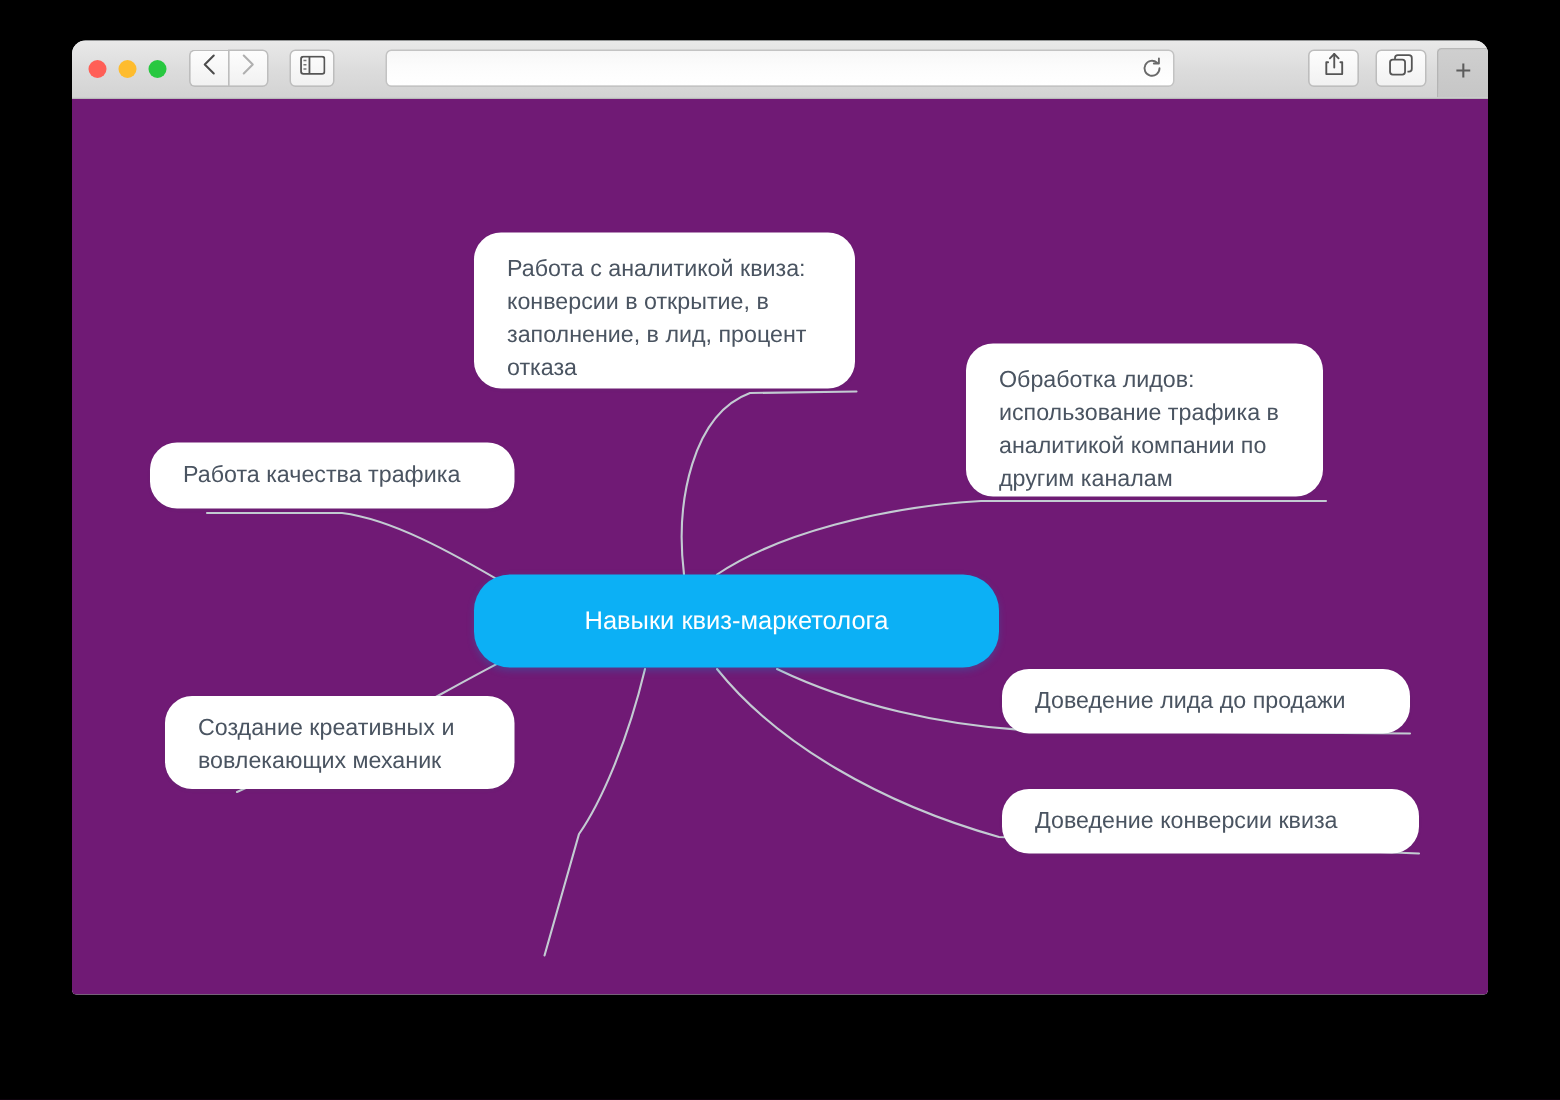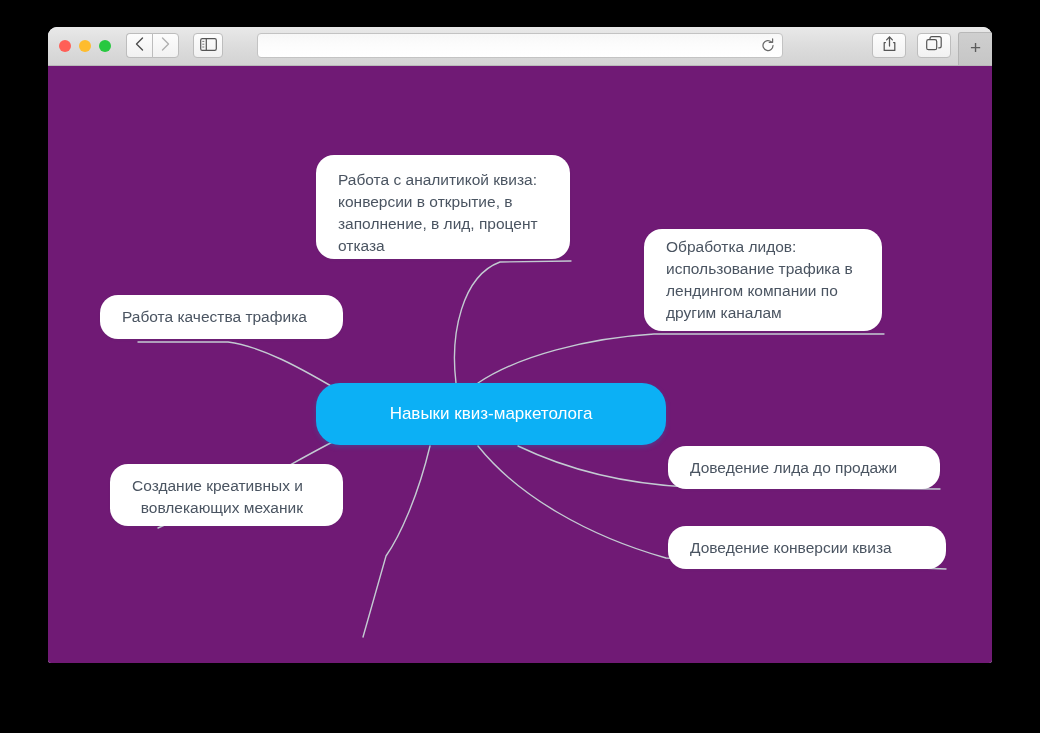--- a/index.html
+++ b/index.html
@@ -175,25 +175,25 @@
     color: #ffffff;
     font-size: 17px;
     border-radius: 24px;
     justify-content: center;
     box-shadow: 0 2px 5px rgba(12,140,200,0.28);
   }
   #node-central span { text-align: center; }
 
   
   #node-analytics    { left: 268px; top: 89px;  width: 254px; height: 104px; padding: 14px 20px 14px 22px; align-items: flex-start;}
-  #node-leads        { left: 596px; top: 163px; width: 238px; height: 102px; padding: 14px 20px 14px 22px; align-items: center;}
+  #node-leads        { left: 596px; top: 163px; width: 238px; height: 102px; padding: 14px 20px 14px 22px; align-items: flex-start;}
   #node-traffic      { left: 52px;  top: 229px; width: 243px; height: 44px;  padding: 0 22px; }
   #node-central      { left: 268px; top: 317px; width: 350px; height: 62px;  padding: 0 32px; }
   #node-sales        { left: 620px; top: 380px; width: 272px; height: 43px;  padding: 0 22px; }
-  #node-creative     { left: 62px;  top: 398px; width: 233px; height: 62px;  padding: 11px 20px 11px 22px; align-items: flex-start; text-align: right;}
+  #node-creative     { left: 62px;  top: 398px; width: 233px; height: 62px;  padding: 11px 20px 11px 22px; align-items: flex-start;}
   #node-conversion   { left: 620px; top: 460px; width: 278px; height: 43px;  padding: 0 22px; }
   #node-quiz         { left: 240px; top: 487px; width: 282px; height: 82px;  padding: 12px 20px 12px 22px; align-items: flex-start;}
 </style>
 </head>
 <body>
 
 <div id="desktop">
   <div id="backdrop-panel"></div>
 
   <div id="browser-window">
@@ -293,21 +293,21 @@
           <span>конверсии в открытие, в</span>
           <span>заполнение, в лид, процент</span>
           <span>отказа</span>
         </div>
       </div>
 
       <div class="node" id="node-leads">
         <div>
           <span>Обработка лидов:</span>
           <span>использование трафика в</span>
-          <span>лендингом компании по</span>
+          <span>аналитикой компании по</span>
           <span>другим каналам</span>
         </div>
       </div>
 
       <div class="node" id="node-traffic">
         <div>
           <span>Работа качества трафика</span>
         </div>
       </div>
 

